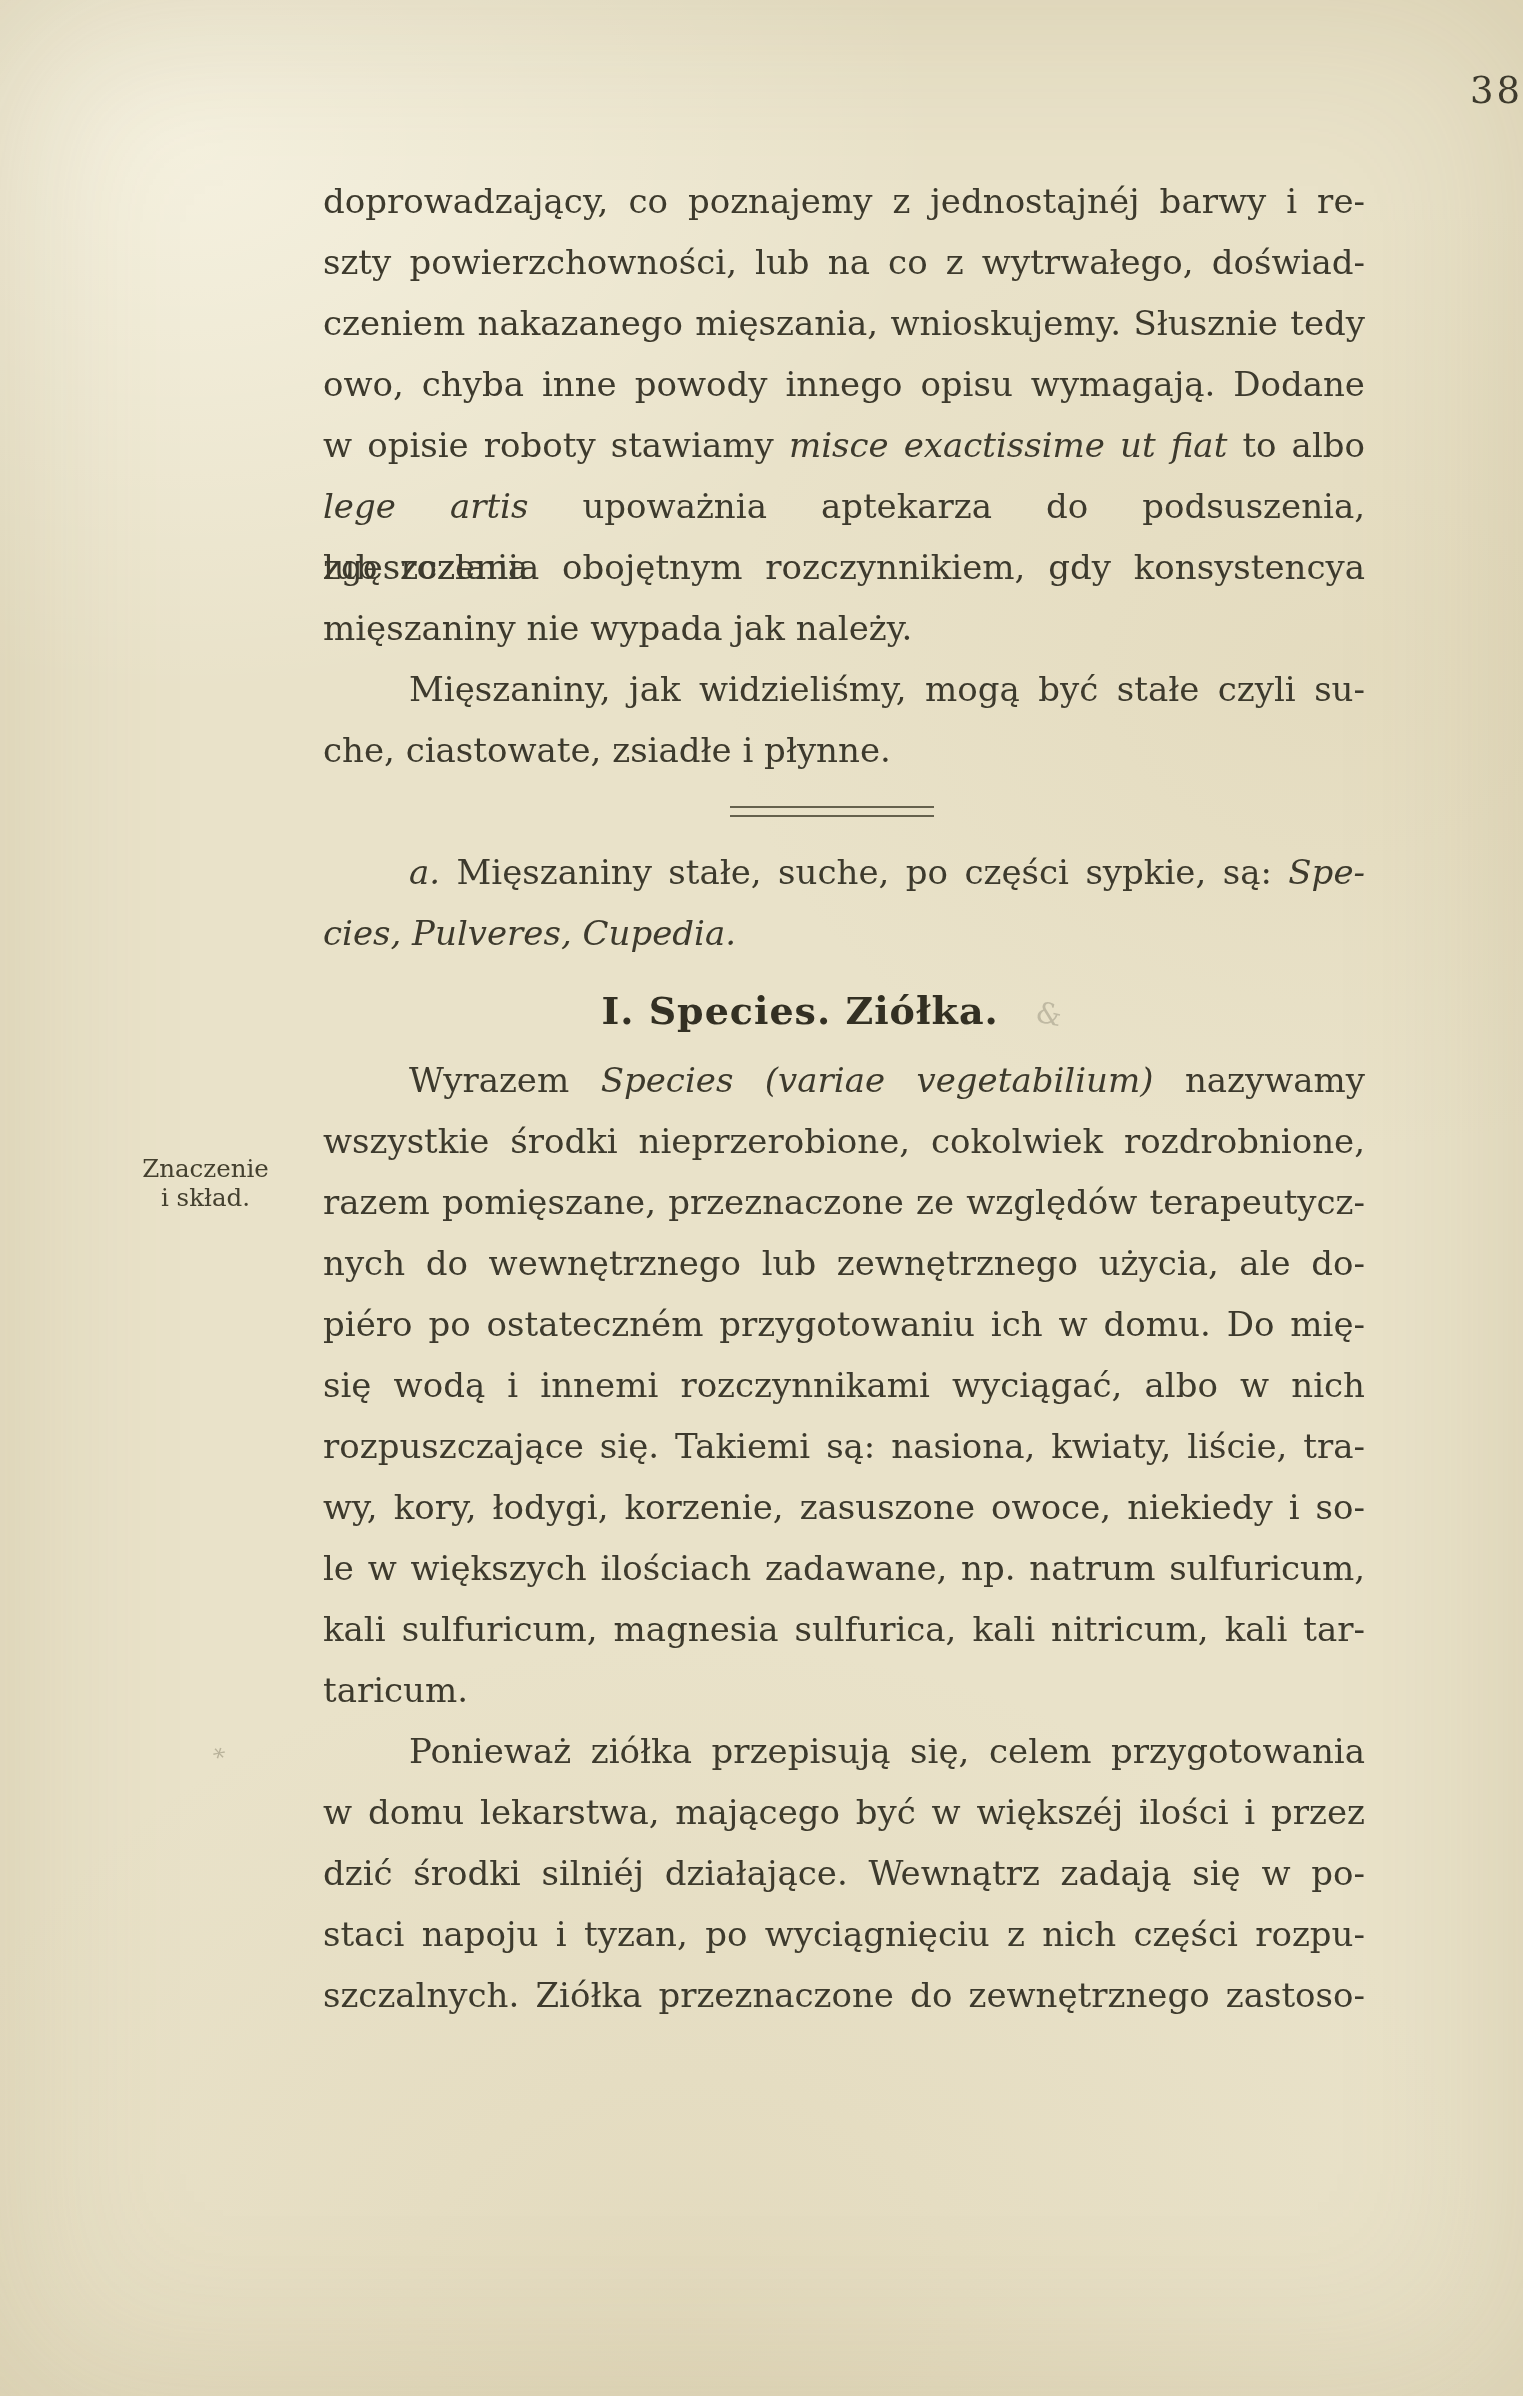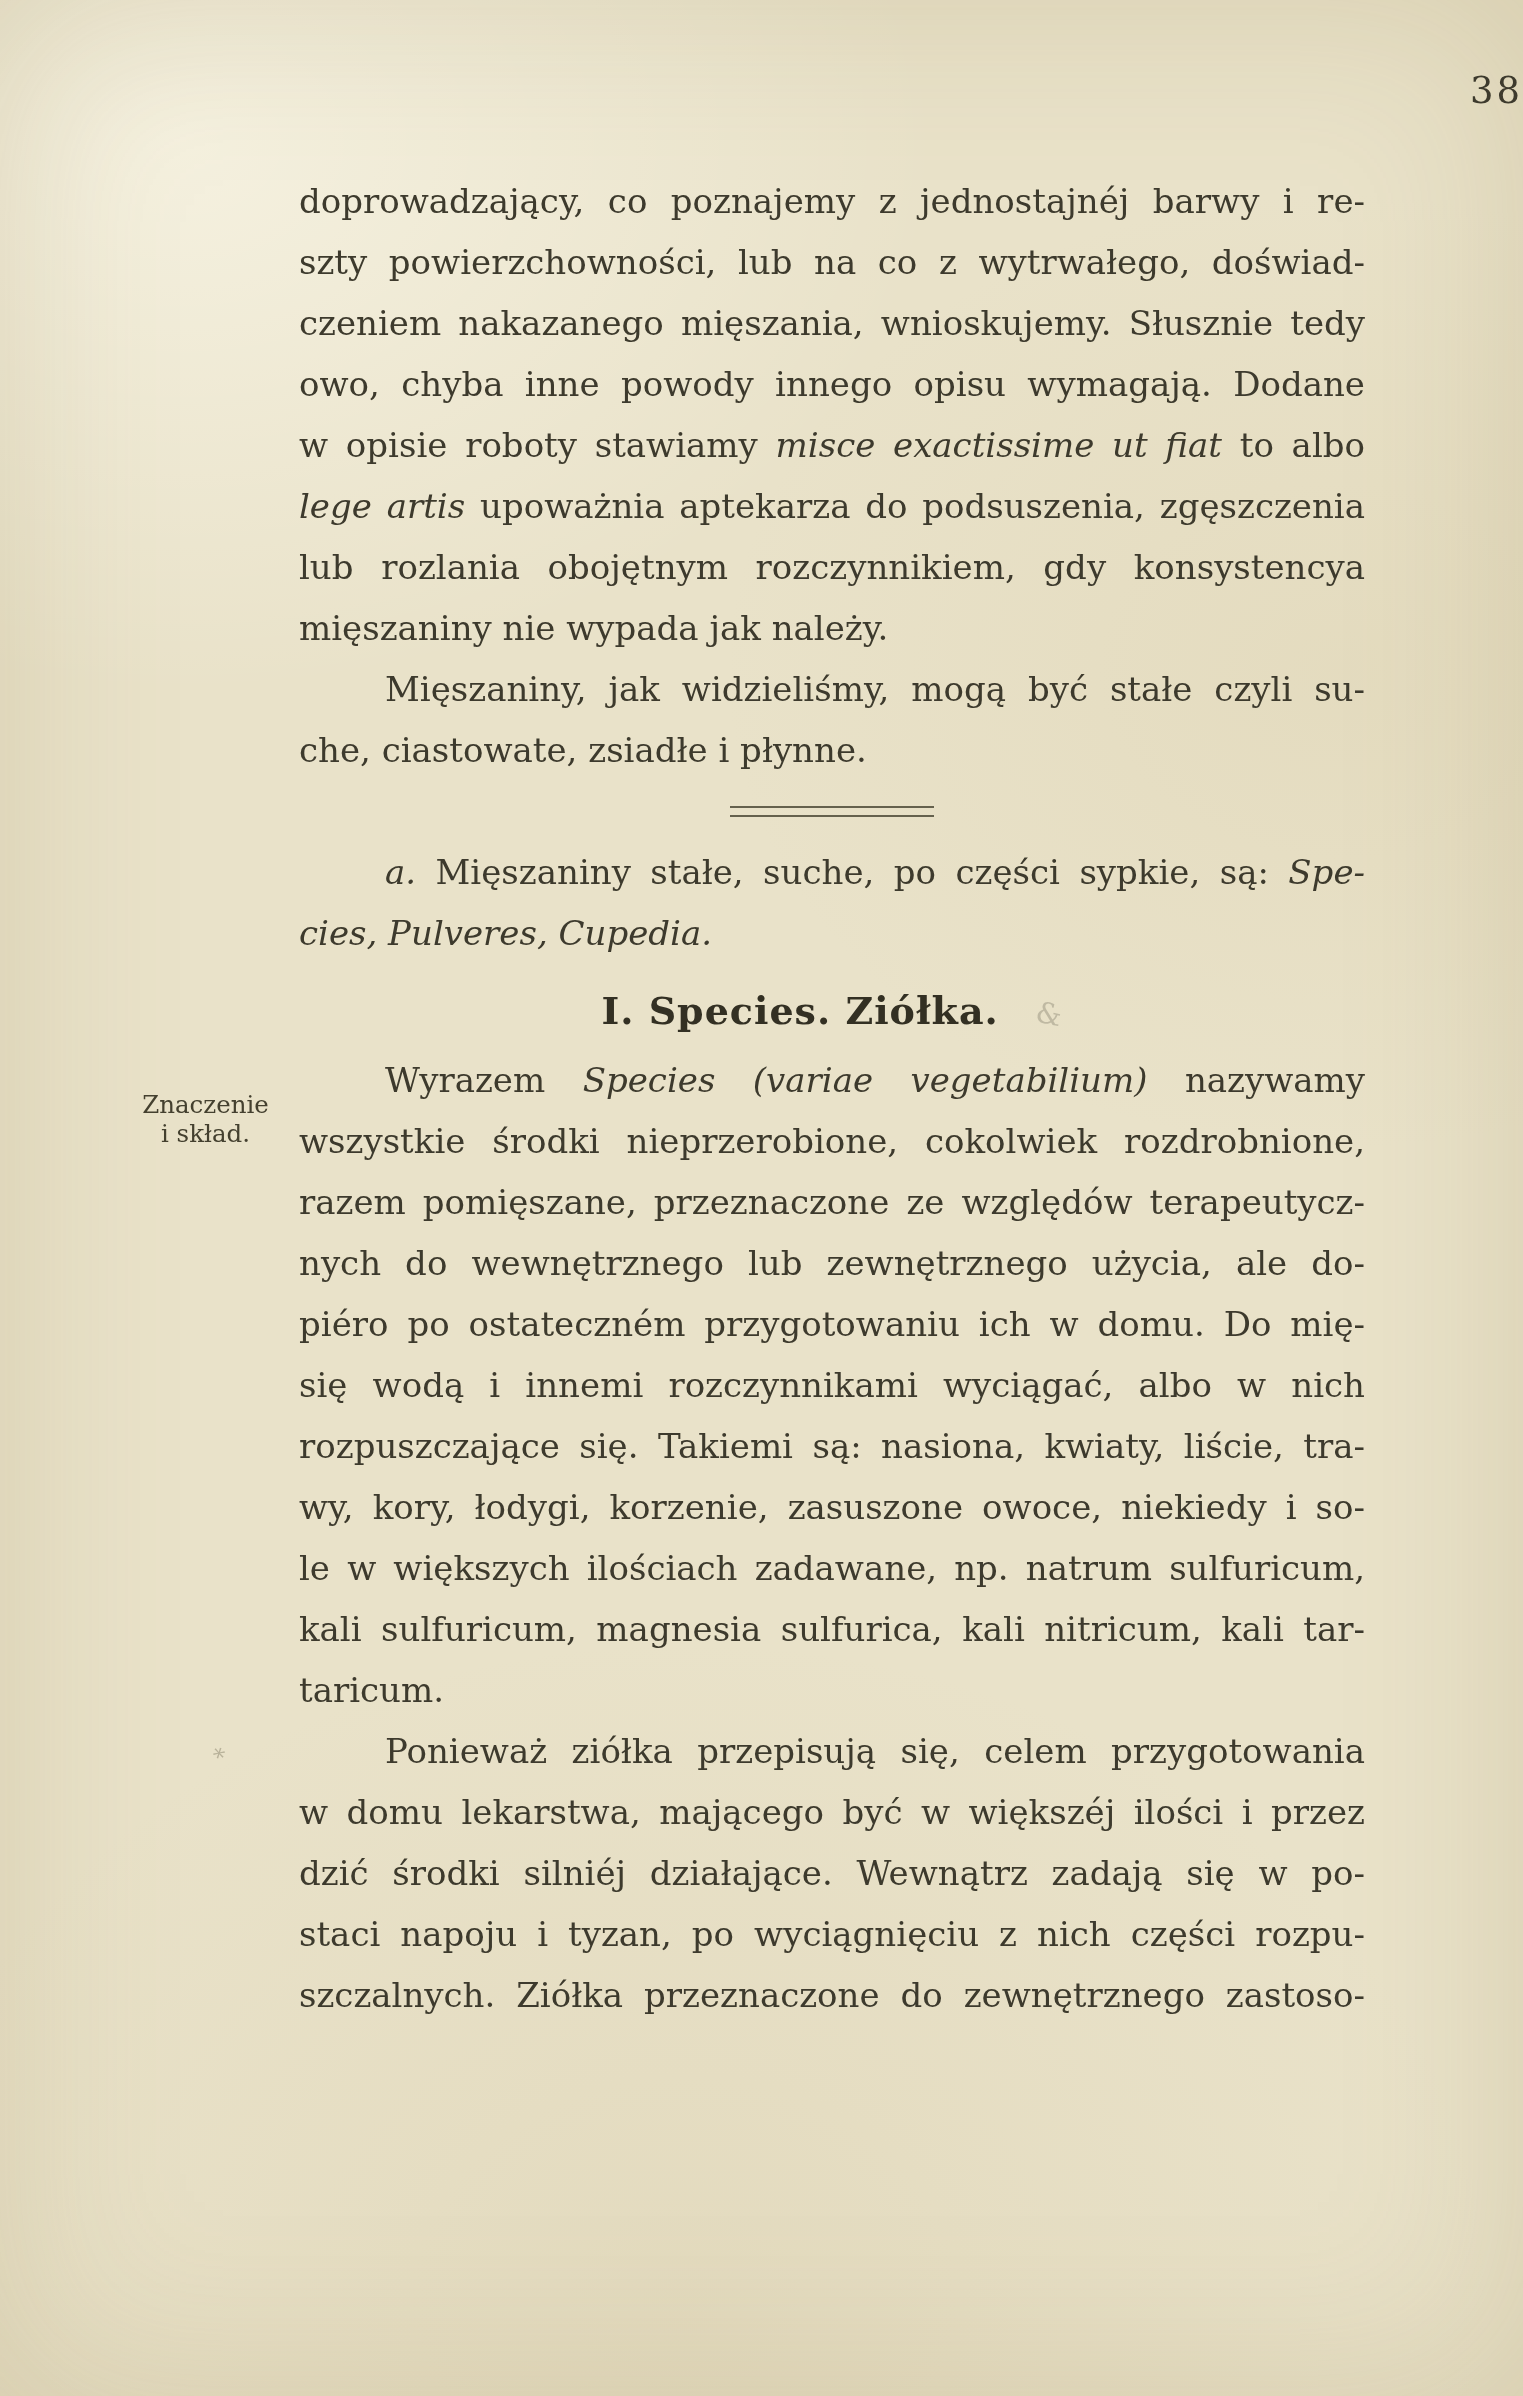--- a/index.html
+++ b/index.html
@@ -25,42 +25,42 @@
     position:absolute; left:299px; top:171px; width:1066px;
     font-size:34px; line-height:61px;
   }
   .line{
     height:61px;
     text-align:justify;
     text-align-last:justify;
     overflow:visible;
     white-space:nowrap;
   }
-  .line{white-space:normal;}
+  .line{white-space:normal;margin-left:24px;}
   .line.last{text-align-last:left;}
   .line.indent{text-indent:86px;}
   .i{font-style:italic;}
   .divider-slot{height:61px; display:flex; align-items:center; justify-content:center;}
   .divider-rule{
     width:204px; height:6.9px;
     border-top:2px solid rgba(72,68,50,0.82);
     border-bottom:2px solid rgba(72,68,50,0.82);
   }
   .heading-line{
     height:86px; line-height:94px;
     text-align:center; text-align-last:center;
     font-weight:bold; font-size:38px; letter-spacing:1px;
     color:#333023;
   }
   .heading-smudge{
     display:inline-block; margin-left:37px; opacity:0.22;
     font-weight:normal; font-size:29px; transform:rotate(12deg);
   }
   .margin-note{
-    position:absolute; left:122px; top:1090px; width:167px;
+    position:absolute; left:122px; top:1154px; width:167px;
     text-align:center; font-size:24.5px; line-height:29px;
     color:#44402f;
   }
   .margin-smudge{
     position:absolute; left:212px; top:1743px;
     font-size:23.5px; opacity:0.32; transform:rotate(18deg);
     color:#55503a;
   }
 </style>
 </head>

